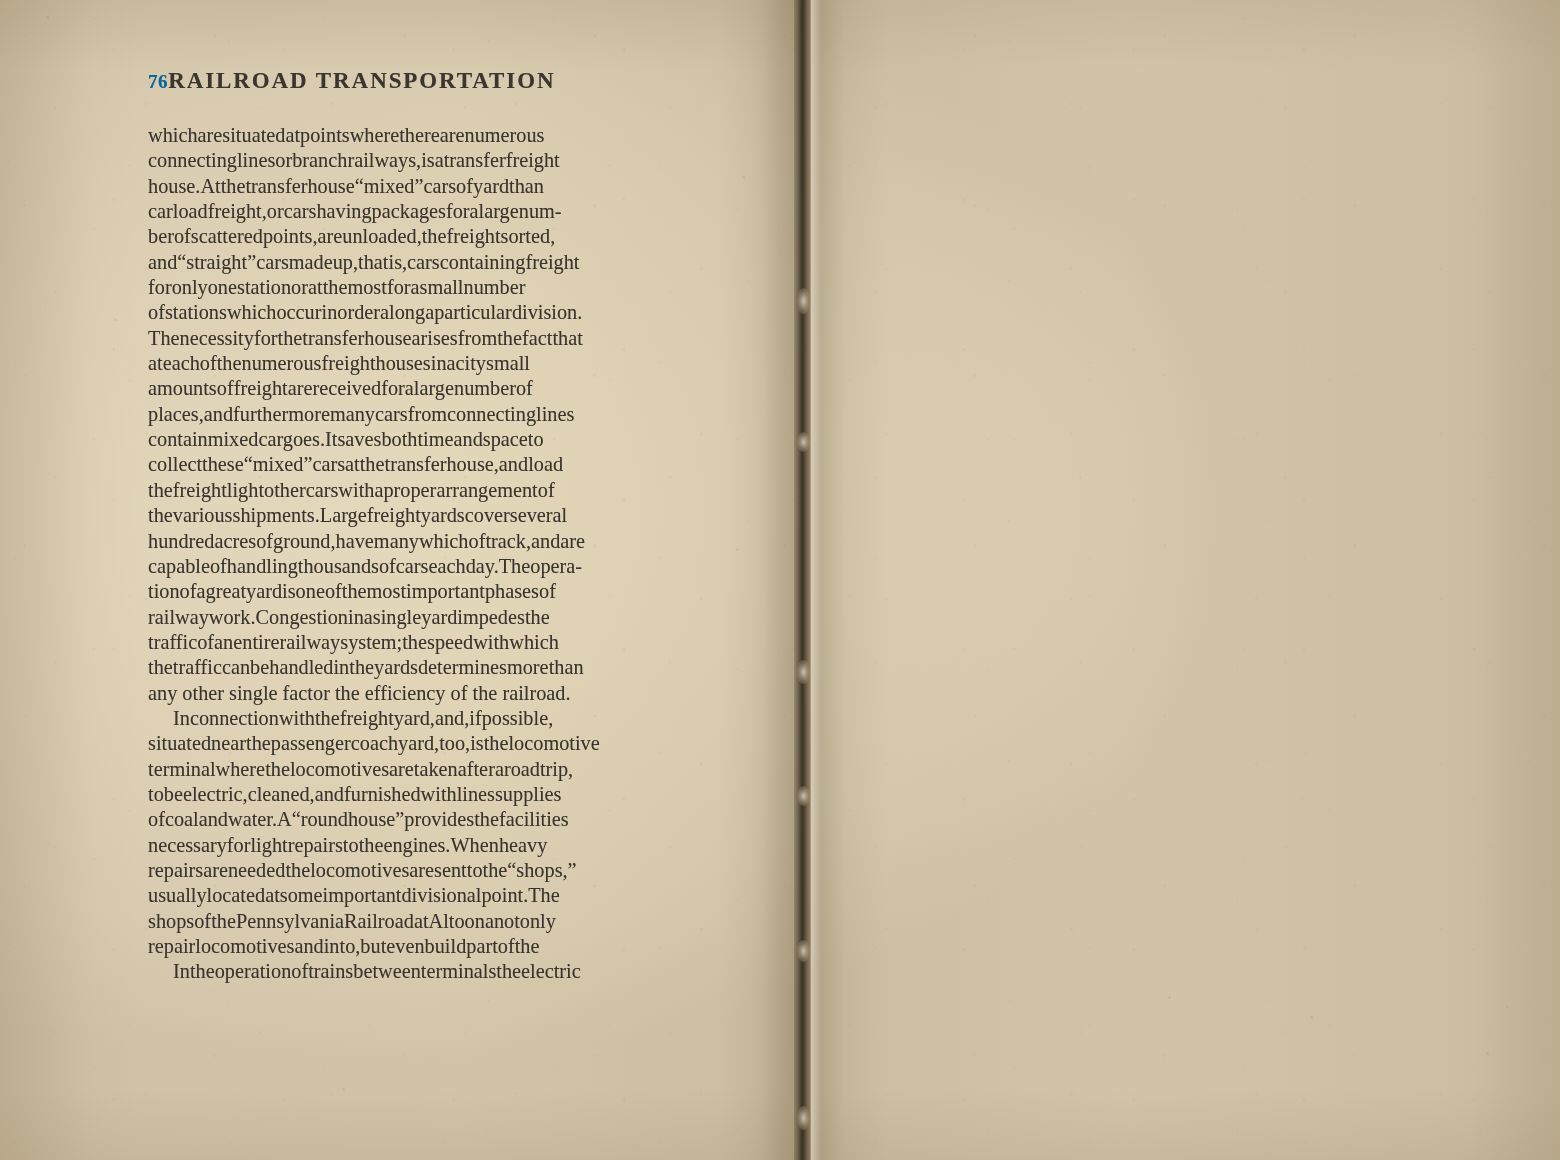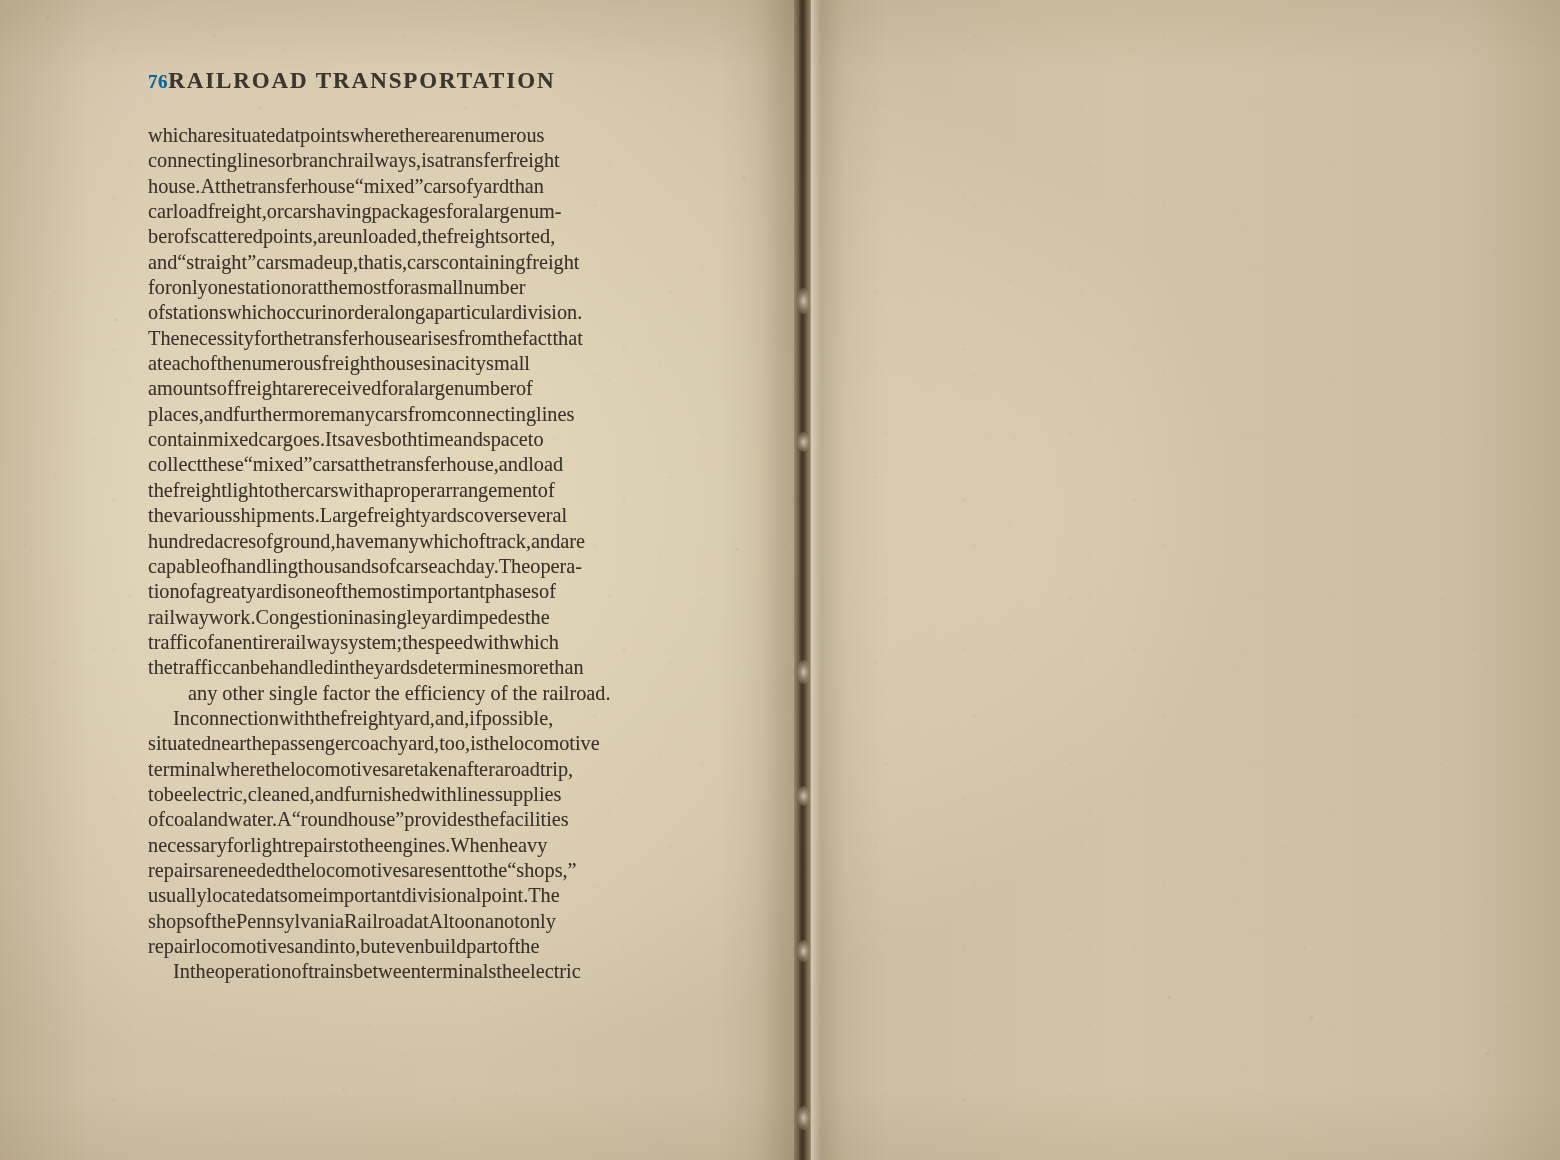--- a/index.html
+++ b/index.html
@@ -135,21 +135,21 @@
   .col-left  { left: 148px; top: 123px; width: 562px; }
 
   
   .line {
     display: flex;
     height: 25.35px;
     white-space: nowrap;
   }
   .line > span { display: inline-block; }
   
-  .line.flush { display: block; margin-left: 40px; }
+  .line.flush { display: block; }
   .line.indent { padding-left: 25px; }
 
   
   .col-left  { text-shadow: 0 0 .35px rgba(56,52,45,.30); }
   .running-head { text-shadow: 0 0 .4px rgba(59,55,48,.45); font-weight: 700; }
 </style>
 </head>
 <body>
 
 <div class="spread">

